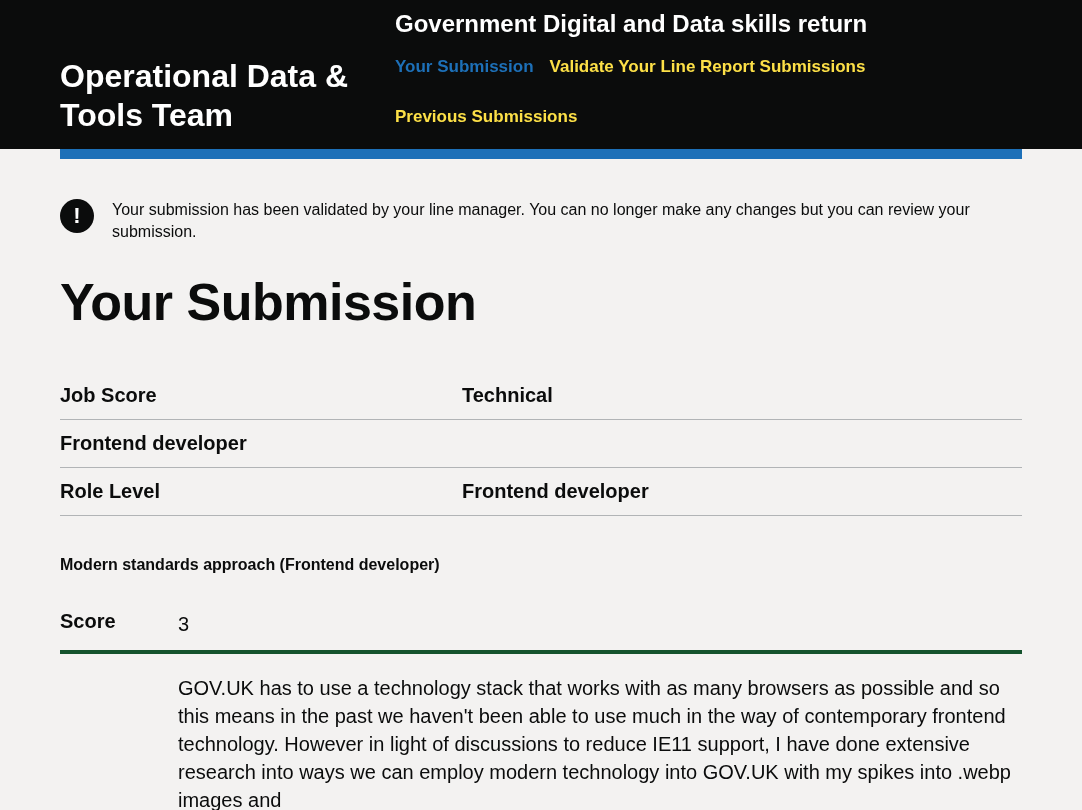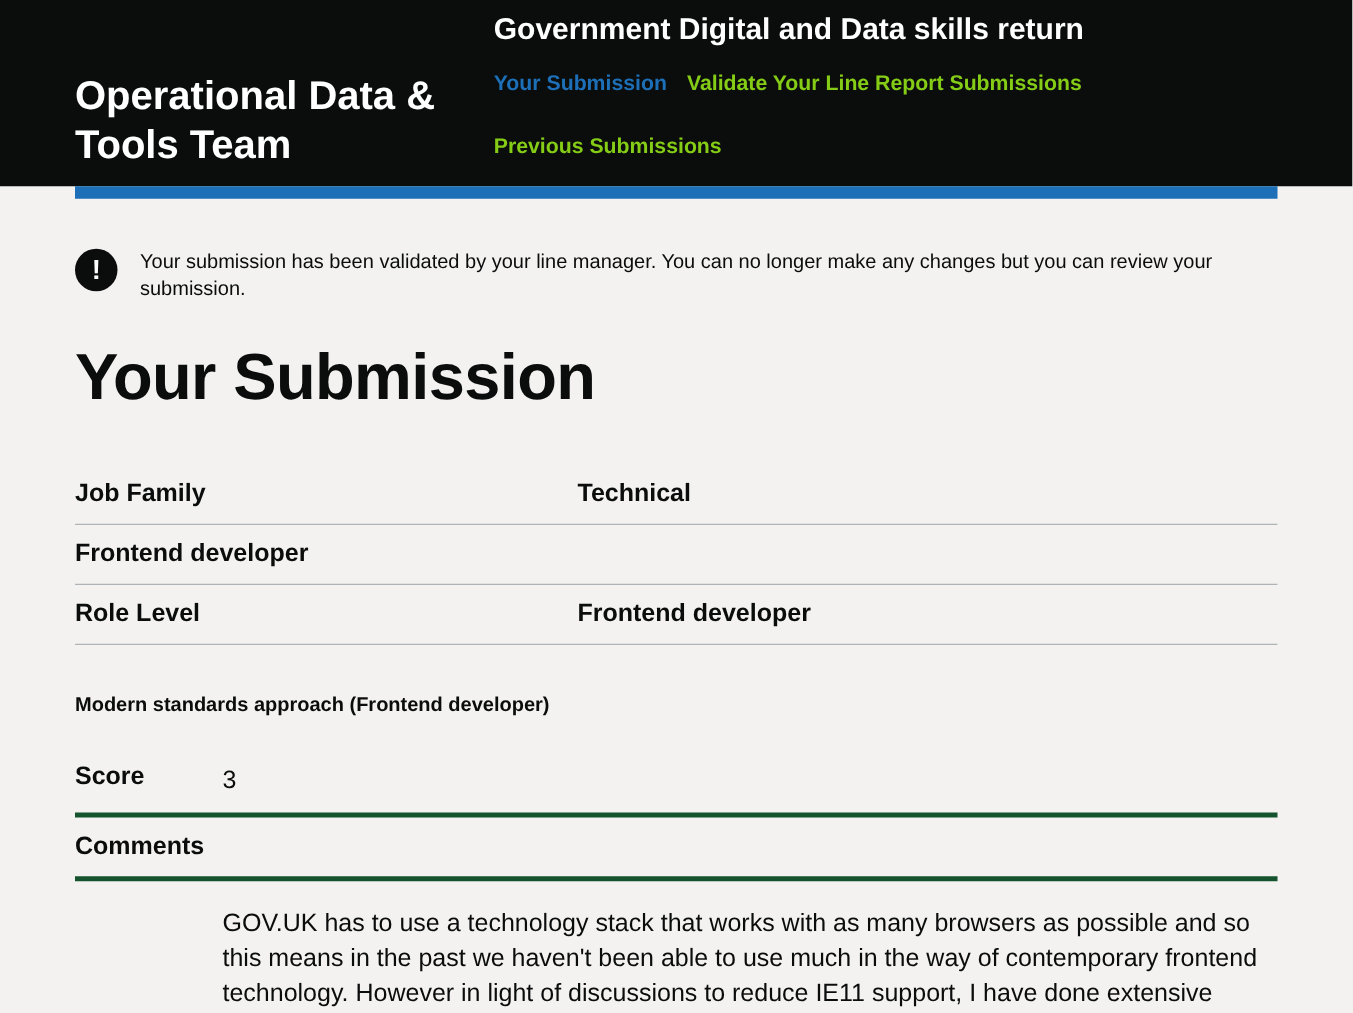--- a/index.html
+++ b/index.html
@@ -37,21 +37,21 @@
       margin-bottom: 12px;
     }
     .nav {
       display: flex;
       flex-wrap: wrap;
       gap: 16px;
     }
     .nav-item {
       font-size: 17px;
       font-weight: 700;
-      color: #84cc16;
+      color: #fde047;
       text-decoration: none;
       cursor: pointer;
       line-height: 2;
     }
     .nav-item.active {
       color: #1d70b8;
     }
     .blue-bar {
       background: #1d70b8;
       height: 10px;
@@ -172,40 +172,36 @@
   <div class="notification">
     <div class="notification-icon">!</div>
     <div class="notification-text">Your submission has been validated by your line manager. You can no longer make any changes but you can review your submission.</div>
   </div>
 
   <h1 class="page-title">Your Submission</h1>
 
 
   <div class="summary-list">
     <div class="summary-row">
-      <div class="summary-key">Job Family</div>
+      <div class="summary-key">Job Score</div>
       <div class="summary-value">Technical</div>
     </div>
     <div class="summary-row">
       <div class="summary-value">Frontend developer</div>
     </div>
     <div class="summary-row">
       <div class="summary-key">Role Level</div>
       <div class="summary-value">Frontend developer</div>
     </div>
   </div>
 
   <h2 class="section-heading">Modern standards approach (Frontend developer)</h2>
 
   <div class="detail-list">
     <div class="detail-row">
       <div class="detail-key">Score</div>
       <div class="detail-value">3</div>
     </div>
-    <div class="detail-row">
-      <div class="detail-key">Comments</div>
-      <div class="detail-value"></div>
-    </div>
   </div>
 
   <div class="comments-body">GOV.UK has to use a technology stack that works with as many browsers as possible and so this means in the past we haven't been able to use much in the way of contemporary frontend technology. However in light of discussions to reduce IE11 support, I have done extensive research into ways we can employ modern technology into GOV.UK with my spikes into .webp images and</div>
 
 </main>
 
 </body></html>

